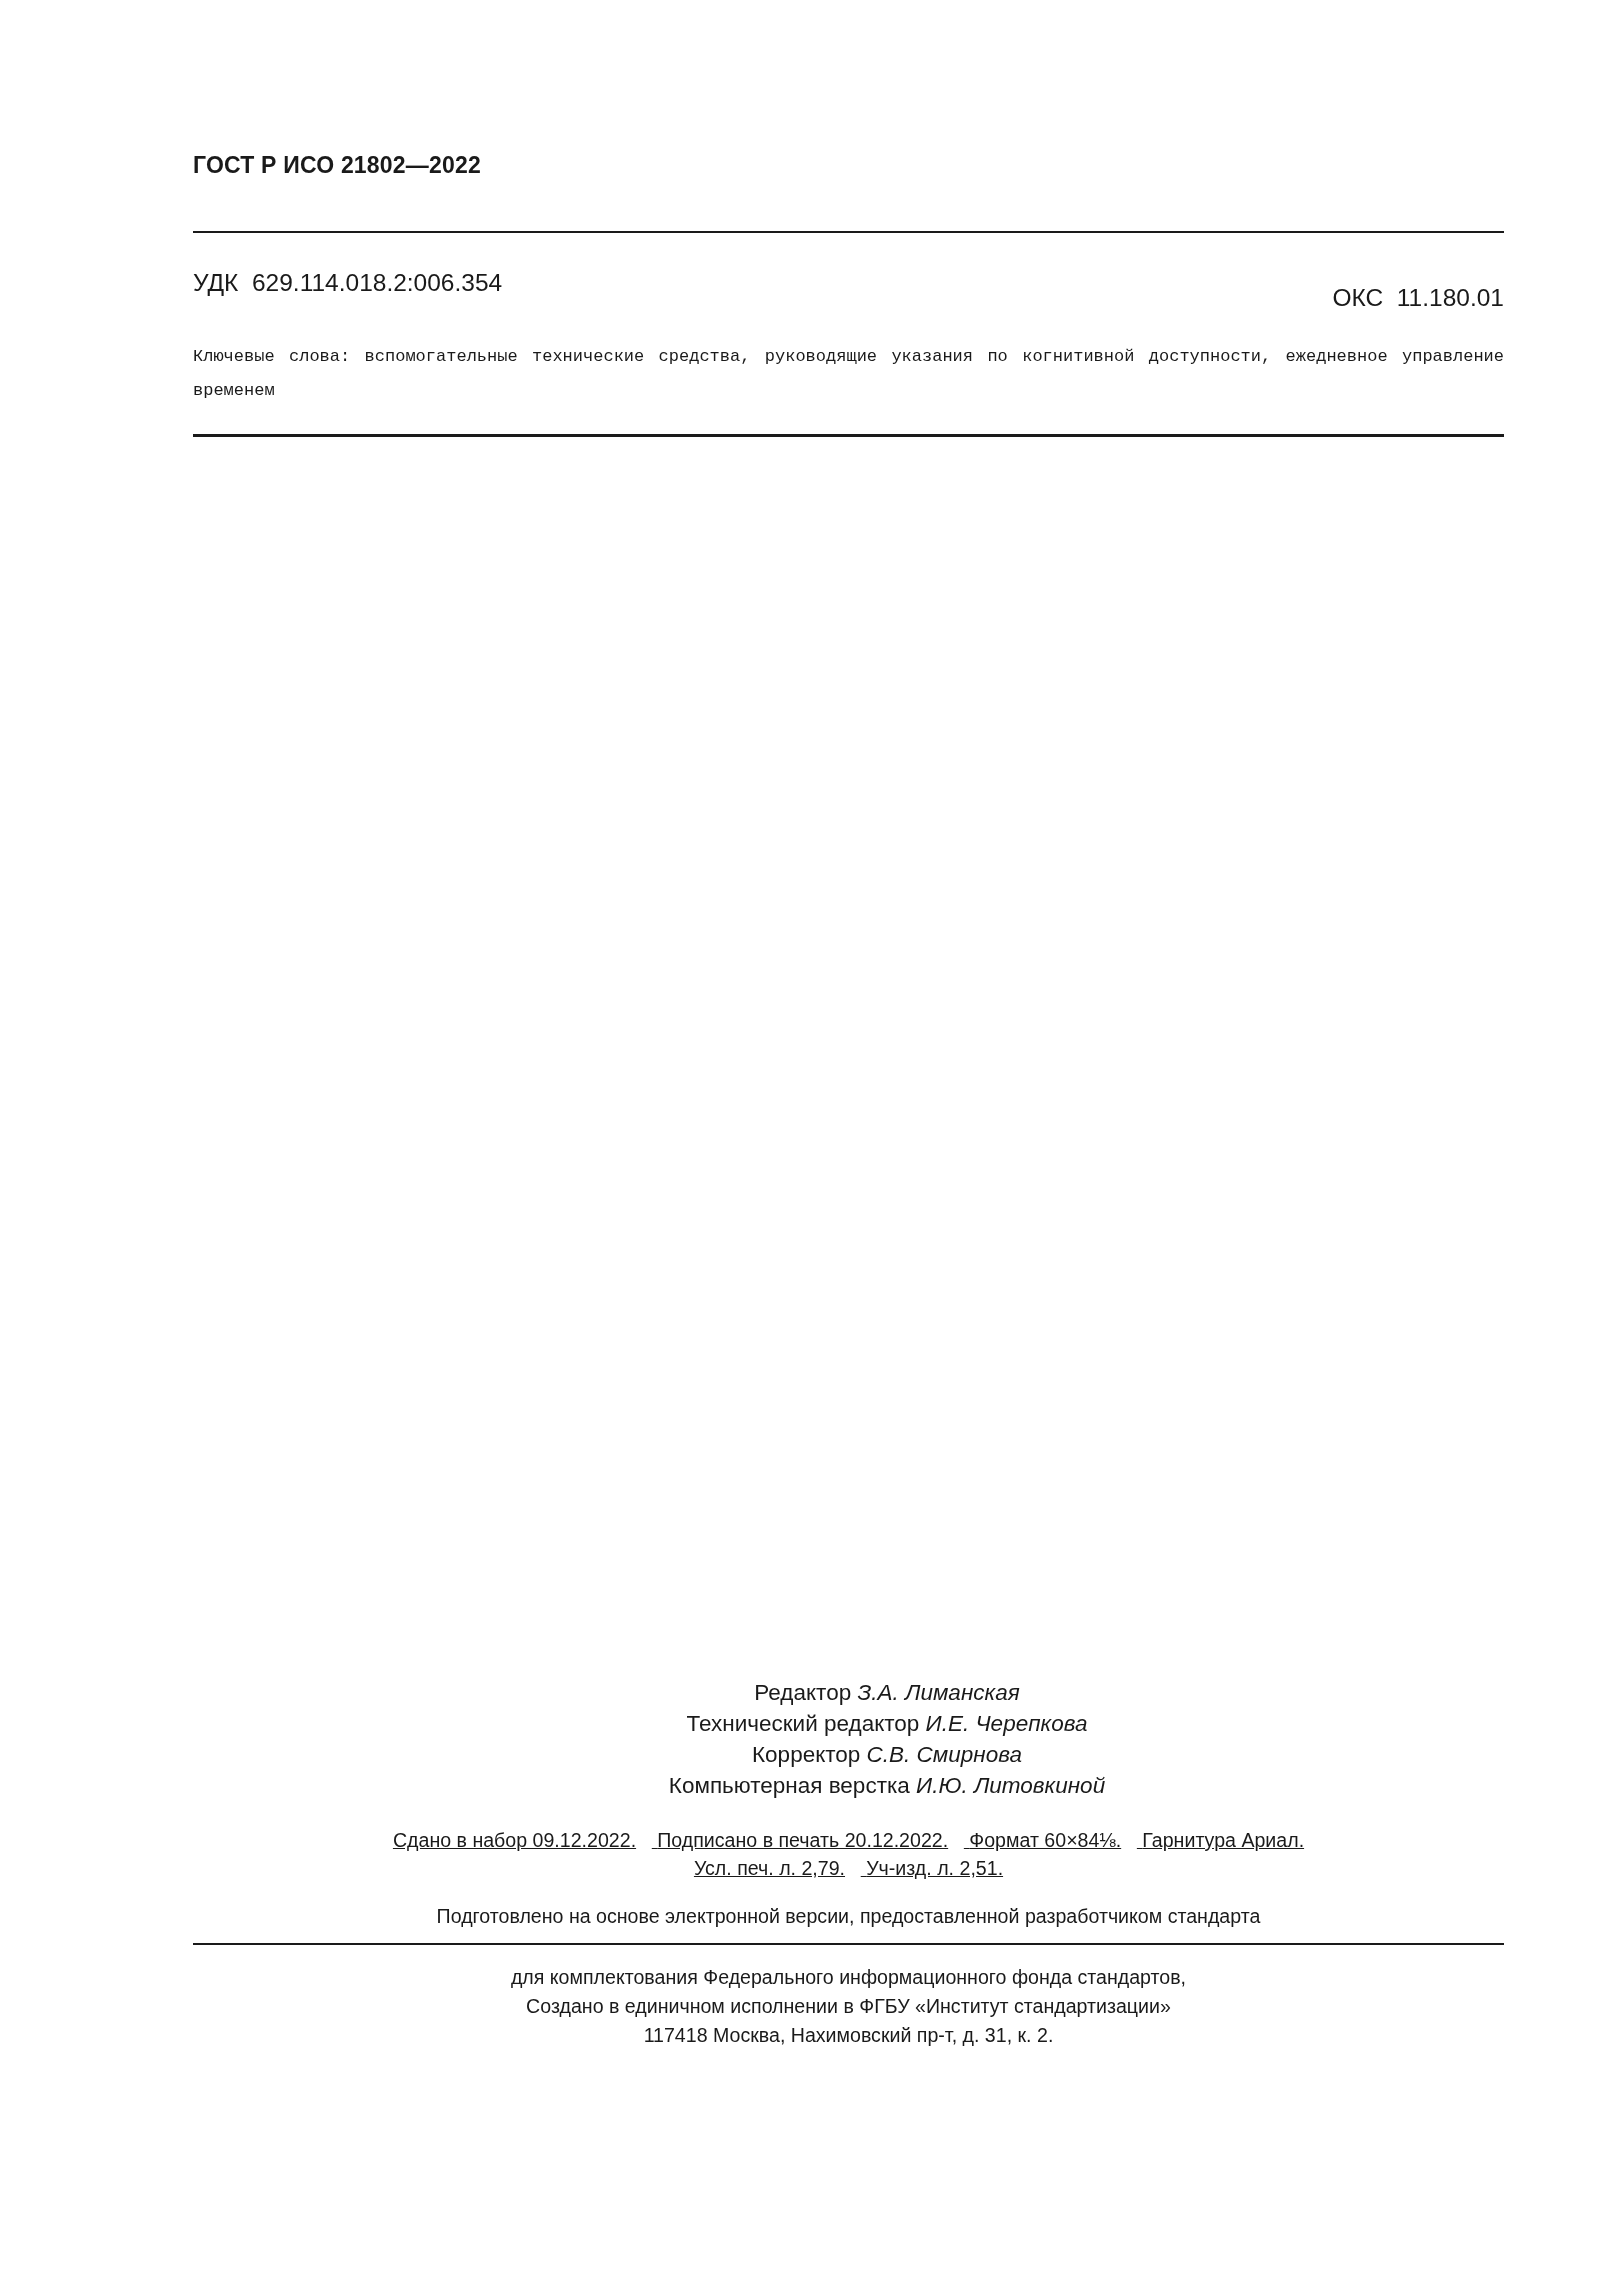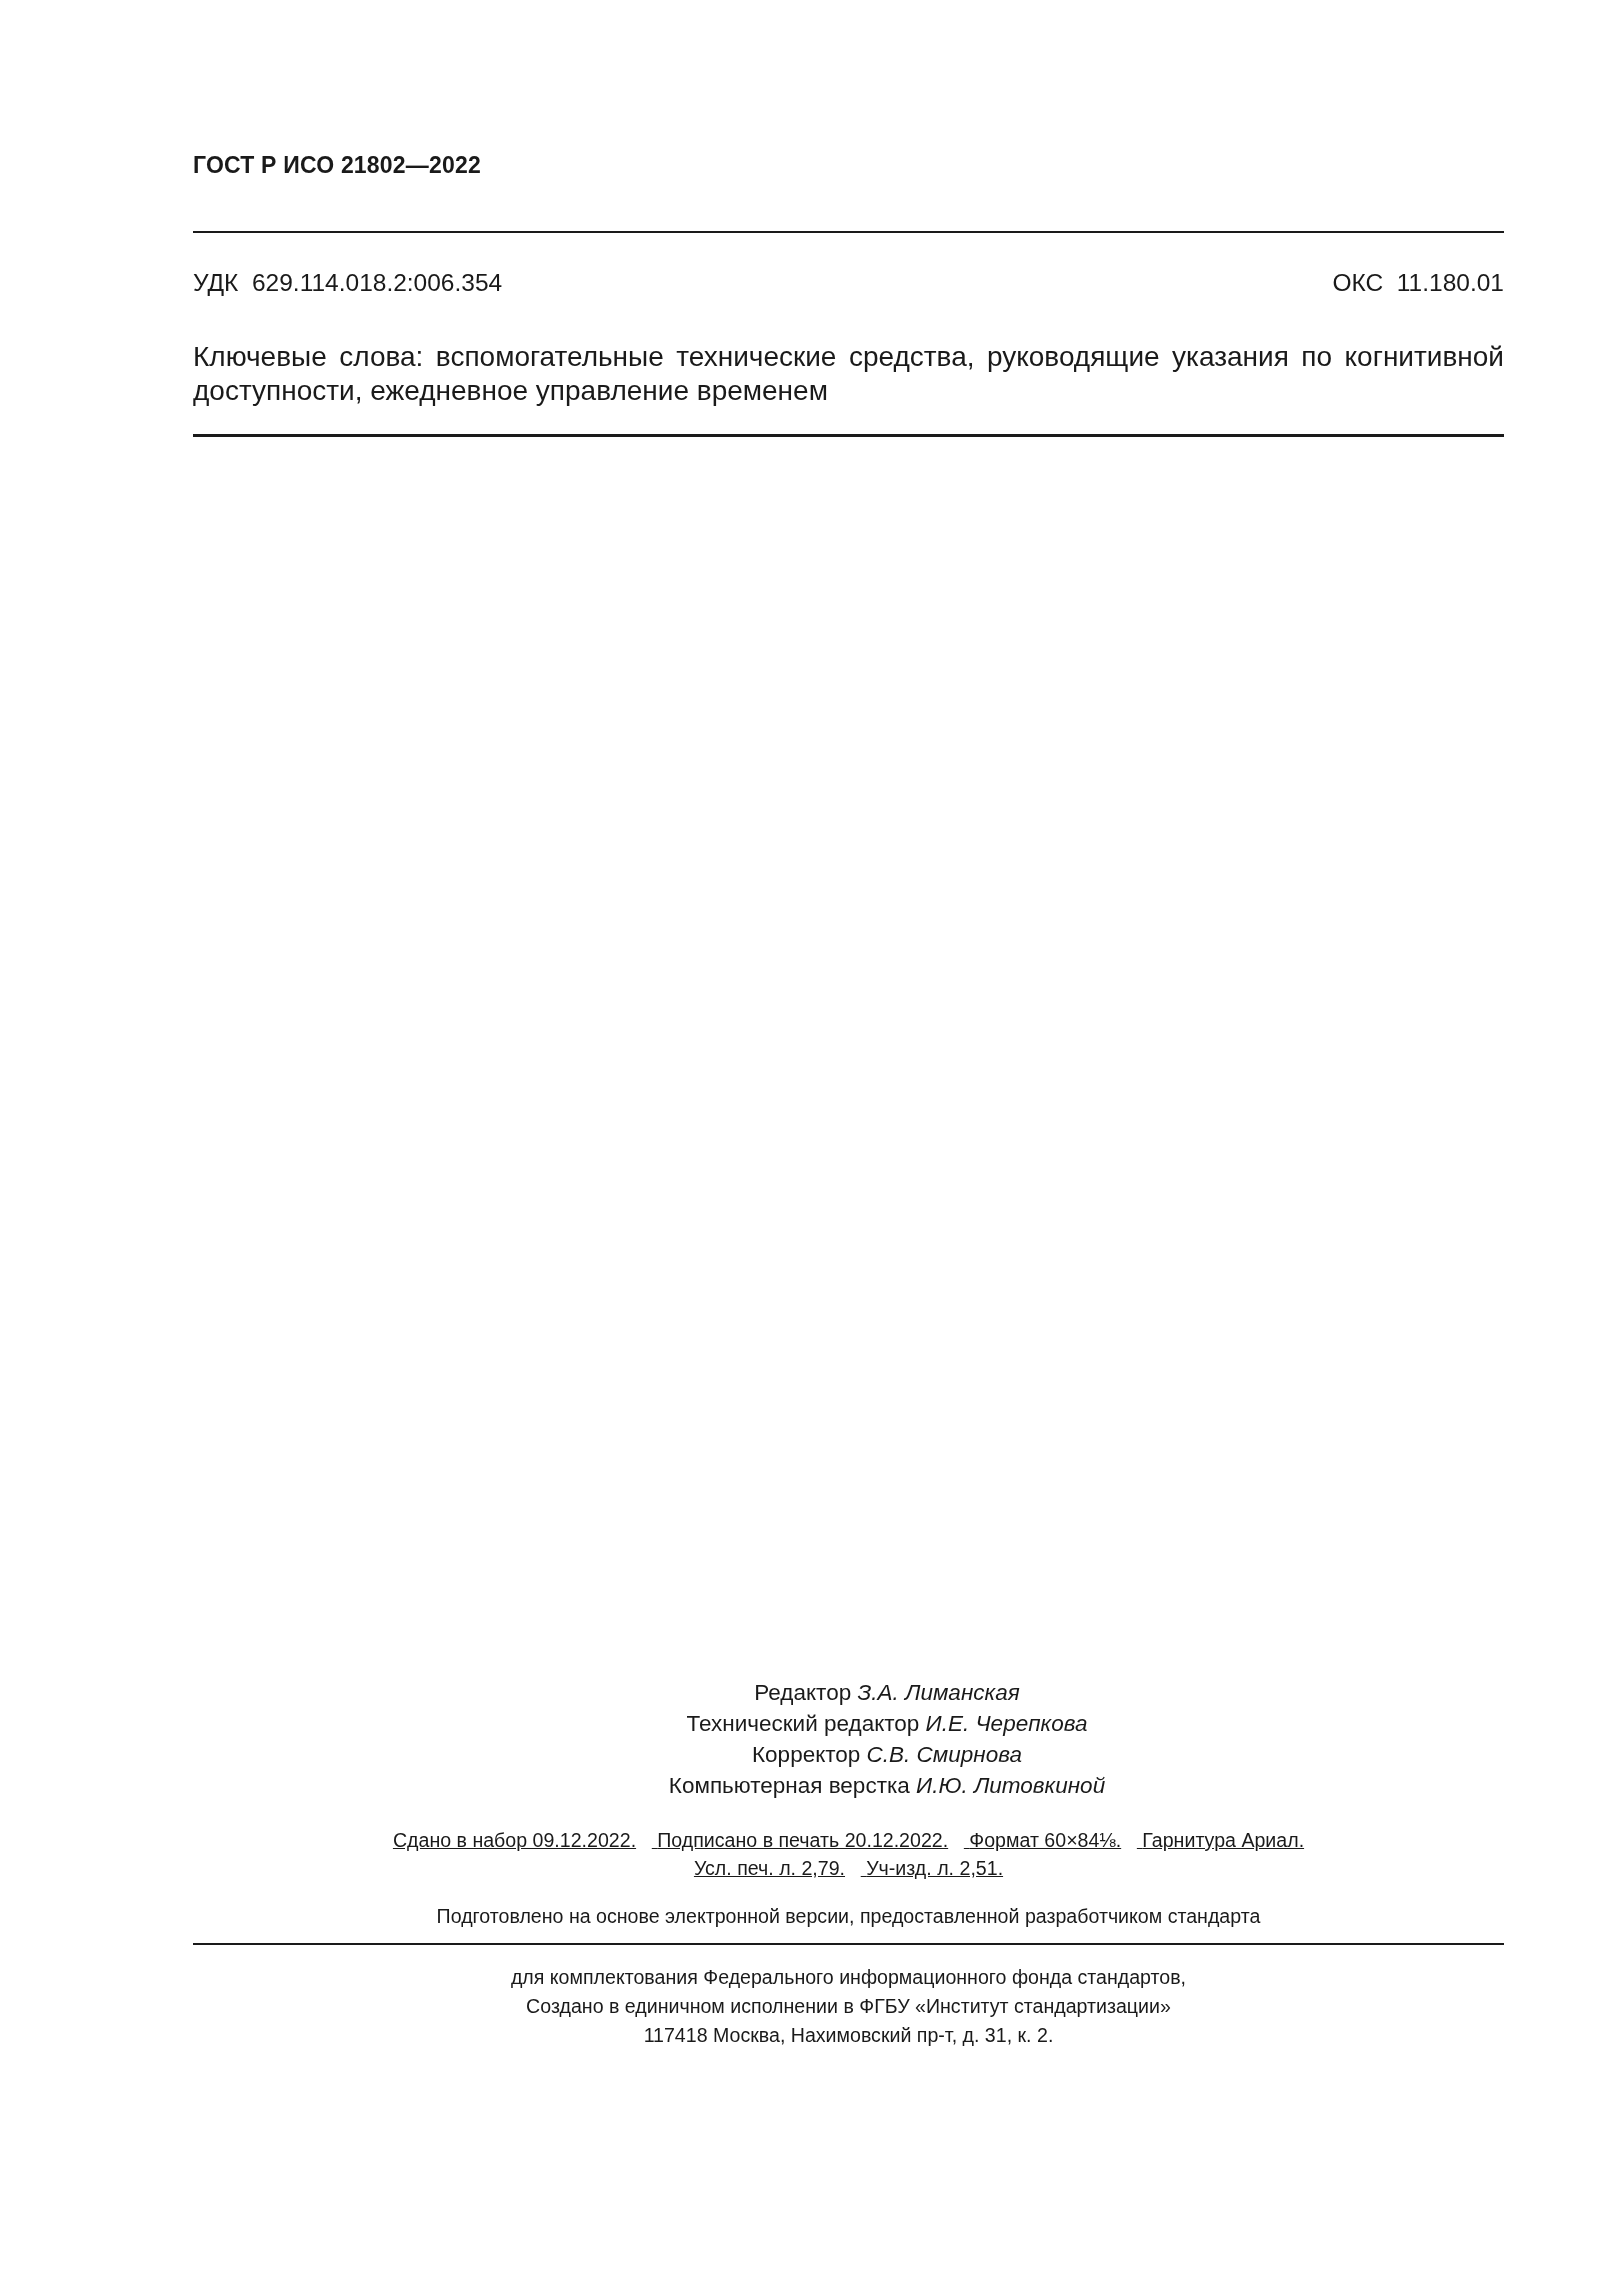--- a/index.html
+++ b/index.html
@@ -5,23 +5,23 @@
   html, body { margin: 0; padding: 0; background: #ffffff; }
   body { width: 1621px; height: 2293px; position: relative; overflow: hidden;
          font-family: "Liberation Sans", sans-serif; color: #1a1a1a; }
   .abs { position: absolute; }
   .title { left: 193px; top: 152px; font-size: 23px; font-weight: bold; letter-spacing: 0.2px; }
   .rule { left: 193px; width: 1311px; background: #1a1a1a; }
   .rule-top { top: 231px; height: 2px; }
   .rule-mid { top: 434px; height: 2.9px; }
   .rule-foot { top: 1943px; height: 2px; }
   .udk { left: 193px; top: 269px; font-size: 24.5px; }
-  .oks { right: 117px; top: 269px; font-size: 24.5px; text-align: right; }
-  .keywords { left: 193px; width: 1311px; top: 340px; font-size: 28px; line-height: 34px;
-              text-align: justify; text-align-last: left; }
+  .oks { right: 117px; top: 284px; font-size: 24.5px; text-align: right; }
+  .keywords { left: 193px; width: 1311px; top: 340px; font-size: 17px; line-height: 34px;
+              text-align: justify; text-align-last: left; font-family: Liberation Mono, monospace; }
   .editors { left: 549px; width: 676px; top: 1677px; font-size: 22.5px; line-height: 31px; text-align: center; }
   .editors i { font-style: italic; }
   .imprint { left: 193px; width: 1311px; font-size: 19.6px; line-height: 28px; text-align: center; }
   .imprint-1 { top: 1826px; text-decoration: underline; }
   .imprint-2 { top: 1902px; }
   .imprint-3 { top: 1963px; line-height: 29px; }
   .gap { display: inline-block; width: 15.7px; }
 </style>
 </head>
 <body>

